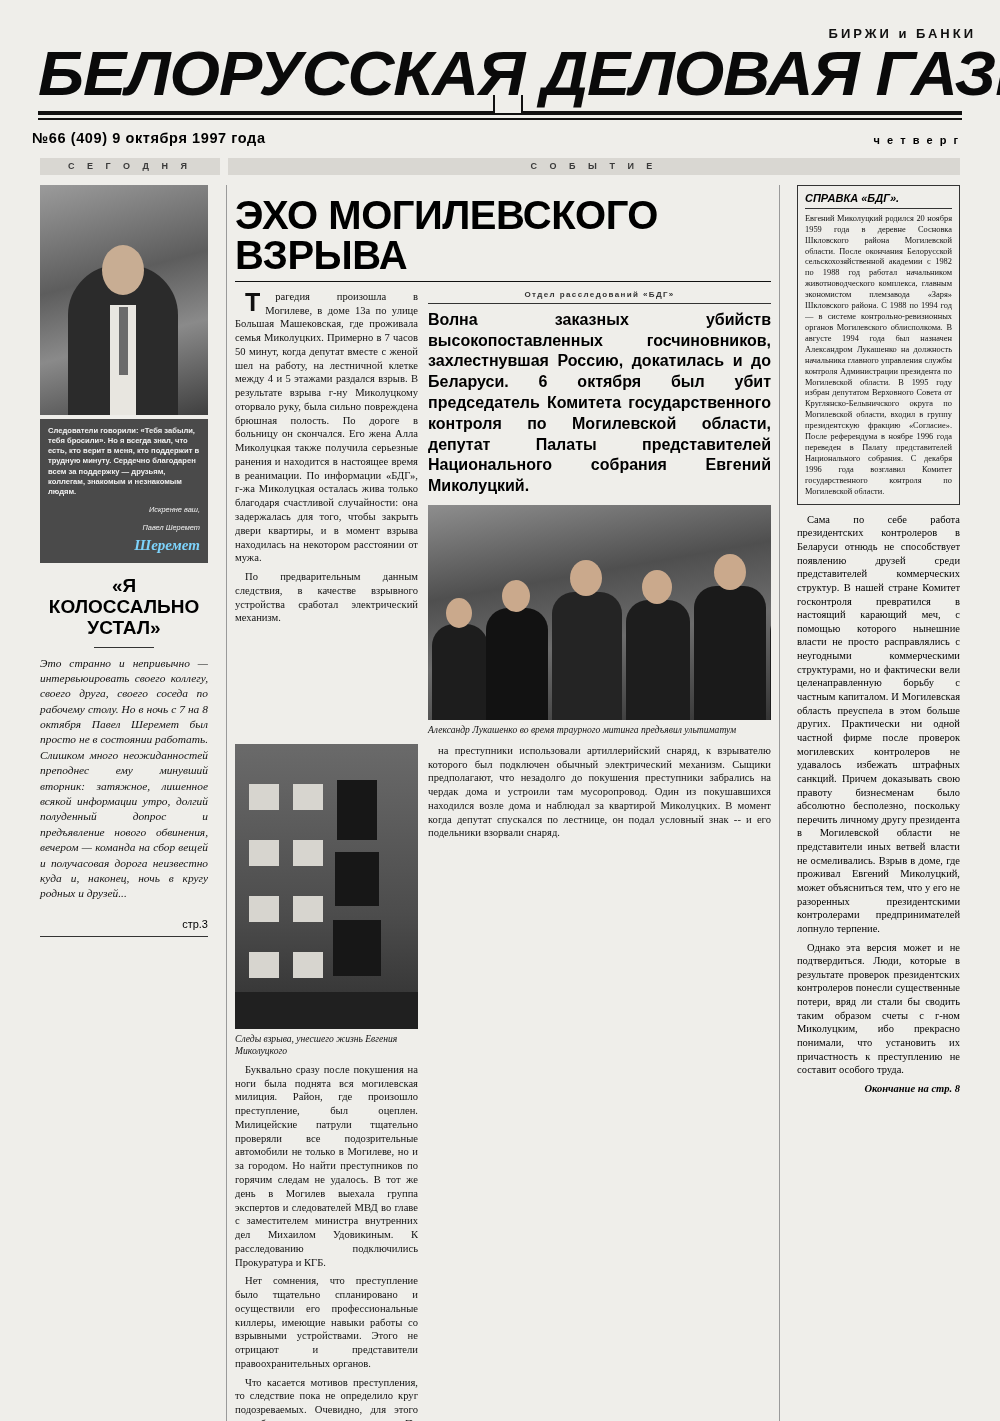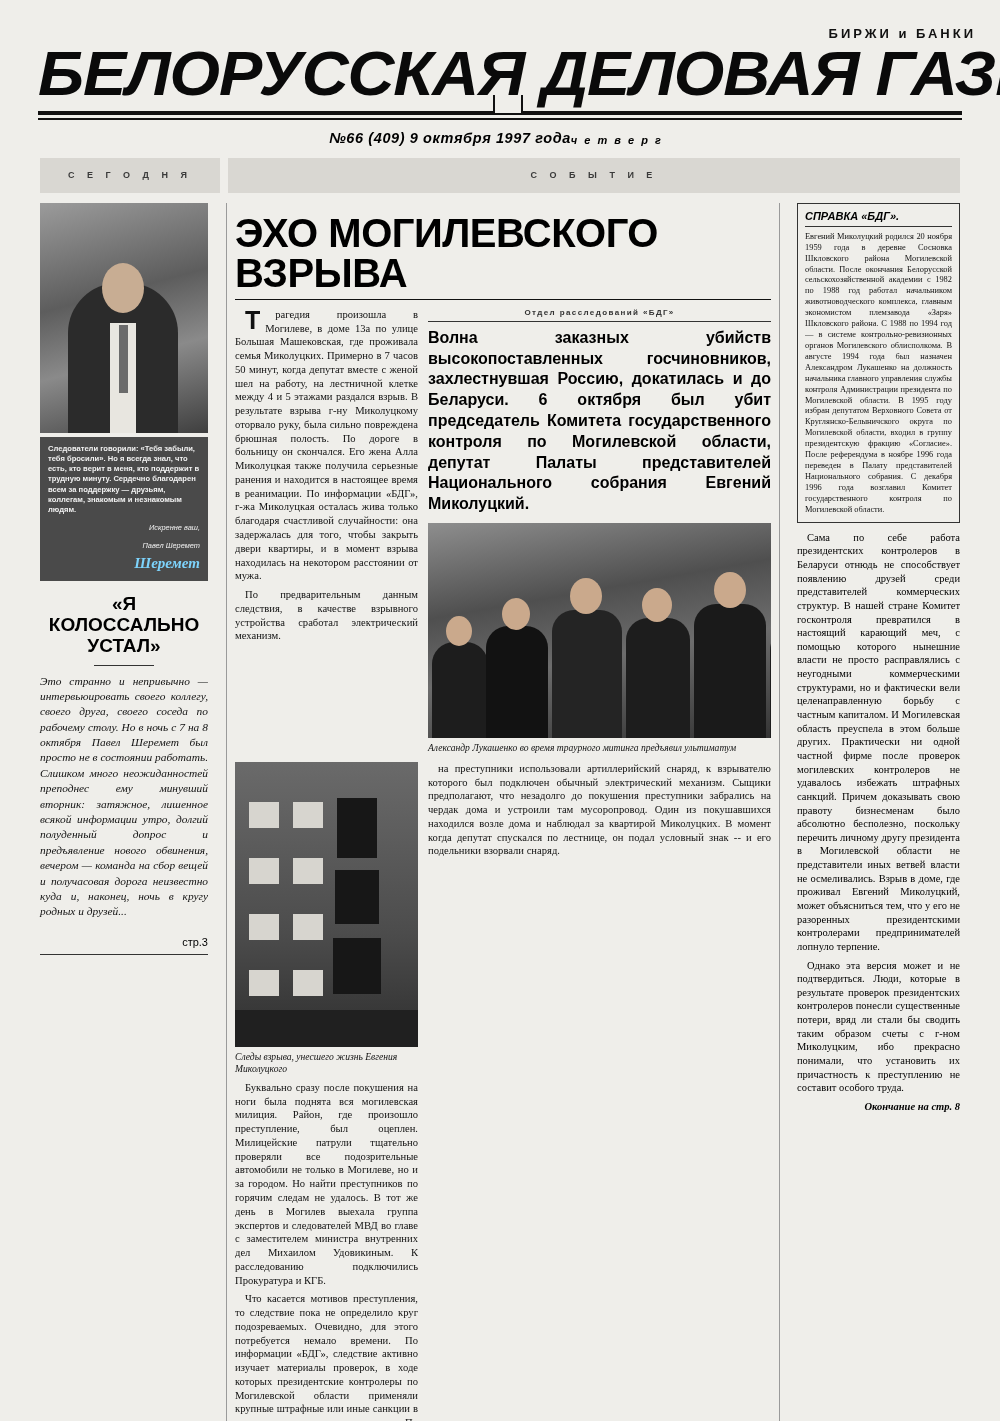--- a/index.html
+++ b/index.html
@@ -32,30 +32,29 @@
     transform:scaleX(1.03);transform-origin:left center;
   }
   .mast-rule{height:4px;background:#111;margin:6px 14px 0 14px;}
   .mast-rule2{height:2px;background:#111;margin:3px 14px 0 14px;}
   .mast-notch{
     position:absolute;left:455px;bottom:-10px;width:26px;height:18px;
     background:#efeeea;border-left:2px solid #111;border-right:2px solid #111;
     border-bottom:2px solid #111;
   }
   .issue-row{
-    display:flex;justify-content:center;align-items:flex-end;
+    display:flex;justify-content:space-between;align-items:flex-end;
     margin:10px 16px 0 8px;
     font-family:"Liberation Sans", sans-serif;
-    font-style:italic;
   }
   .issue-left{font-size:14.5px;font-weight:bold;letter-spacing:0.6px;}
   .issue-right{font-size:11px;font-weight:bold;letter-spacing:2px;}
 
   .section-bar{
-    display:flex;margin:12px 16px 0 16px;align-items:stretch;height:35px;
+    display:flex;margin:12px 16px 0 16px;align-items:stretch;height:17px;
   }
   .sb-left{
     width:180px;background:#d9d7d2;display:flex;align-items:center;justify-content:center;
   }
   .sb-gap{width:8px;}
   .sb-right{flex:1;background:#d9d7d2;display:flex;align-items:center;justify-content:center;}
   .sb-label{
     font-family:"Liberation Sans", sans-serif;font-size:9px;font-weight:bold;
     letter-spacing:5px;color:#3a3a3a;
   }
@@ -300,20 +299,21 @@
             <div class="win" style="left:14px;top:152px;width:30px;height:26px;"></div>
             <div class="win" style="left:58px;top:152px;width:30px;height:26px;"></div>
             <div class="dark" style="left:98px;top:176px;width:48px;height:56px;"></div>
             <div class="win" style="left:14px;top:208px;width:30px;height:26px;"></div>
             <div class="win" style="left:58px;top:208px;width:30px;height:26px;"></div>
             <div class="dark" style="left:0;top:248px;width:183px;height:38px;background:#202020;"></div>
           </div>
           <div class="caption">Следы взрыва, унесшего жизнь Евгения Миколуцкого</div>
           <div class="body-text">
             <p>Буквально сразу после покушения на ноги была поднята вся могилевская милиция. Район, где произошло преступление, был оцеплен. Милицейские патрули тщательно проверяли все подозрительные автомобили не только в Могилеве, но и за городом. Но найти преступников по горячим следам не удалось. В тот же день в Могилев выехала группа экспертов и следователей МВД во главе с заместителем министра внутренних дел Михаилом Удовикиным. К расследованию подключились Прокуратура и КГБ.</p>
+            <p>Нет сомнения, что преступление было тщательно спланировано и осуществили его профессиональные киллеры, имеющие навыки работы со взрывными устройствами. Этого не отрицают и представители правоохранительных органов.</p>
             <p>Что касается мотивов преступления, то следствие пока не определило круг подозреваемых. Очевидно, для этого потребуется немало времени. По информации «БДГ», следствие активно изучает материалы проверок, в ходе которых президентские контролеры по Могилевской области применяли крупные штрафные или иные санкции в отношении коммерческих структур. По мнению специалистов, это убийство скорее всего связано именно с деятельностью г-на Миколуцкого как руководителя контрольной службы.</p>
           </div>
         </div>
         <div class="mc-wide">
           <div class="body-text">
             <p>на преступники использовали артиллерийский снаряд, к взрывателю которого был подключен обычный электрический механизм. Сыщики предполагают, что незадолго до покушения преступники забрались на чердак дома и устроили там мусоропровод. Один из покушавшихся находился возле дома и наблюдал за квартирой Миколуцких. В момент когда депутат спускался по лестнице, он подал условный знак -- и его подельники взорвали снаряд.</p>
           </div>
         </div>
       </div>
     </div>

